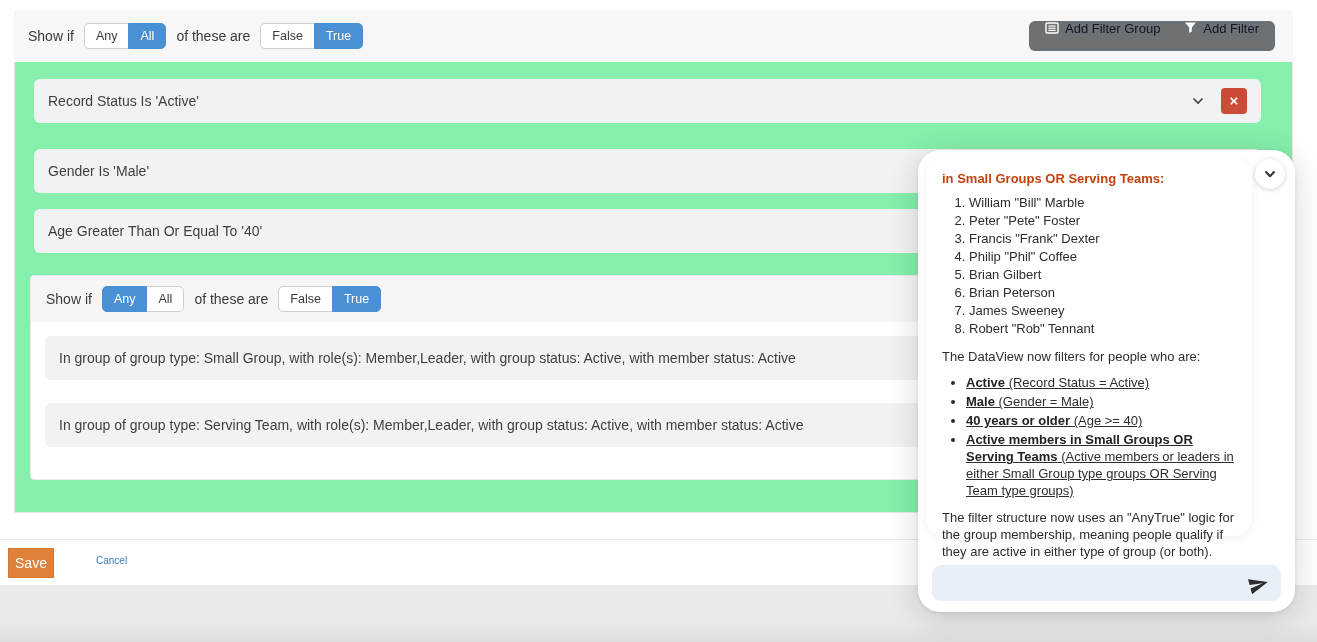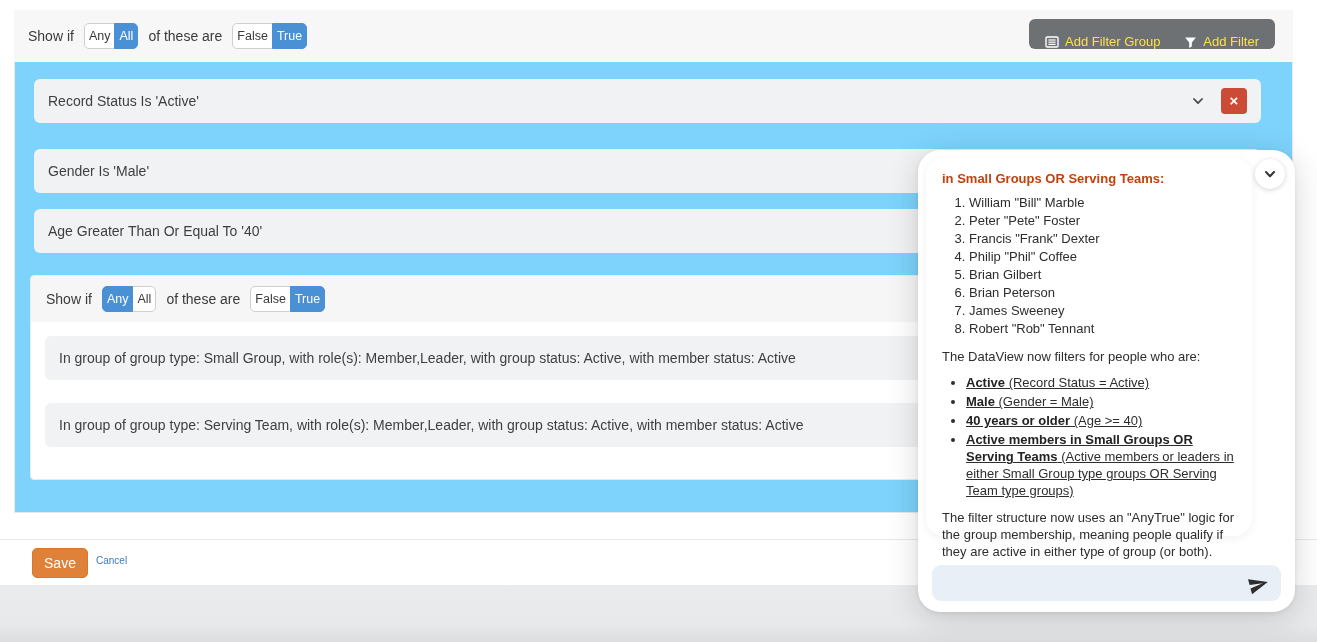--- a/index.html
+++ b/index.html
@@ -13,40 +13,40 @@
   .stage { position: absolute; inset: 0; }
 
   
   .toolbar {
     position: absolute; left: 14px; top: 10px; width: 1279px; height: 52px;
     background: #f7f7f8; display: flex; align-items: center; padding: 0 18px 0 14px;
   }
   .toolbar-left { display: flex; align-items: center; gap: 10px; font-size: 14px; color: #3a3a3c; }
   .seg-group { display: inline-flex; }
   .seg {
-    font-size: 12.5px; padding: 6px 4px; background: #ffffff;
+    font-size: 12.5px; padding: 6px 11px; background: #ffffff;
     border: 1px solid #cfcfd2; color: #3a3a3c; cursor: pointer; line-height: 1;
   }
   .seg:first-child { border-radius: 5px 0 0 5px; }
   .seg:last-child { border-radius: 0 5px 5px 0; margin-left: -1px; }
   .seg.active { background: #4a90d4; border-color: #4a90d4; color: #ffffff; position: relative; }
   .toolbar-right { margin-left: auto; }
   .gray-btn-group {
     display: inline-flex; align-items: center; background: #6e7174;
     border-radius: 6px; height: 30px; padding: 0 4px;
   }
   .gray-btn {
-    display: inline-flex; align-items: flex-end; gap: 6px; color: #fde047;
+    display: inline-flex; align-items: flex-start; gap: 6px; color: #0f172a;
     font-size: 13px; padding: 0 12px; height: 100%; cursor: pointer; background: transparent; border: none;
   }
 
   
   .main-panel {
     position: absolute; left: 14px; top: 62px; width: 1279px; height: 451px;
-    background: #7dd3fc; border: 1px solid #e8e8ea; border-top: none;
+    background: #86efac; border: 1px solid #e8e8ea; border-top: none;
   }
   .filter-row {
     position: absolute; left: 19px; width: 1227px; height: 44px;
     background: #f1f2f3; border-radius: 6px; display: flex; align-items: center;
     padding: 0 14px; font-size: 14px; color: #3f3f41; cursor: pointer;
   }
   .row-1 { top: 17px; }
   .row-2 { top: 87px; }
   .row-3 { top: 147px; }
   .row-controls { margin-left: auto; display: flex; align-items: center; gap: 14px; }
@@ -71,22 +71,22 @@
     position: absolute; left: 14px; width: 1193px; height: 44px;
     background: #f1f2f3; border-radius: 6px; display: flex; align-items: center;
     padding: 0 14px; font-size: 14px; color: #3f3f41; cursor: pointer;
   }
   .nrow-1 { top: 60px; }
   .nrow-2 { top: 127px; }
 
   
   .footer-divider { position: absolute; left: 0; top: 539px; width: 1317px; height: 1px; background: #e8e8e9; }
   .save-btn {
-    position: absolute; left: 32px; top: 548px; width: 56px; height: 30px;
-    background: #e0813a; border: 1px solid #d8772e; border-radius: 5px;
+    position: absolute; left: 8px; top: 548px; width: 46px; height: 30px;
+    background: #e0813a; border: 1px solid #d8772e; border-radius: 0;
     color: #ffffff; font-size: 14px; cursor: pointer; font-family: inherit;
   }
   .cancel-link {
     position: absolute; left: 96px; top: 555px; font-size: 10px; color: #3a7bbf;
     cursor: pointer; text-decoration: none;
   }
   .bottom-area {
     position: absolute; left: 0; top: 585px; width: 1317px; height: 57px;
     background: linear-gradient(to bottom, #eaebec 0%, #e8e9ea 70%, #dcdde0 100%);
   }

